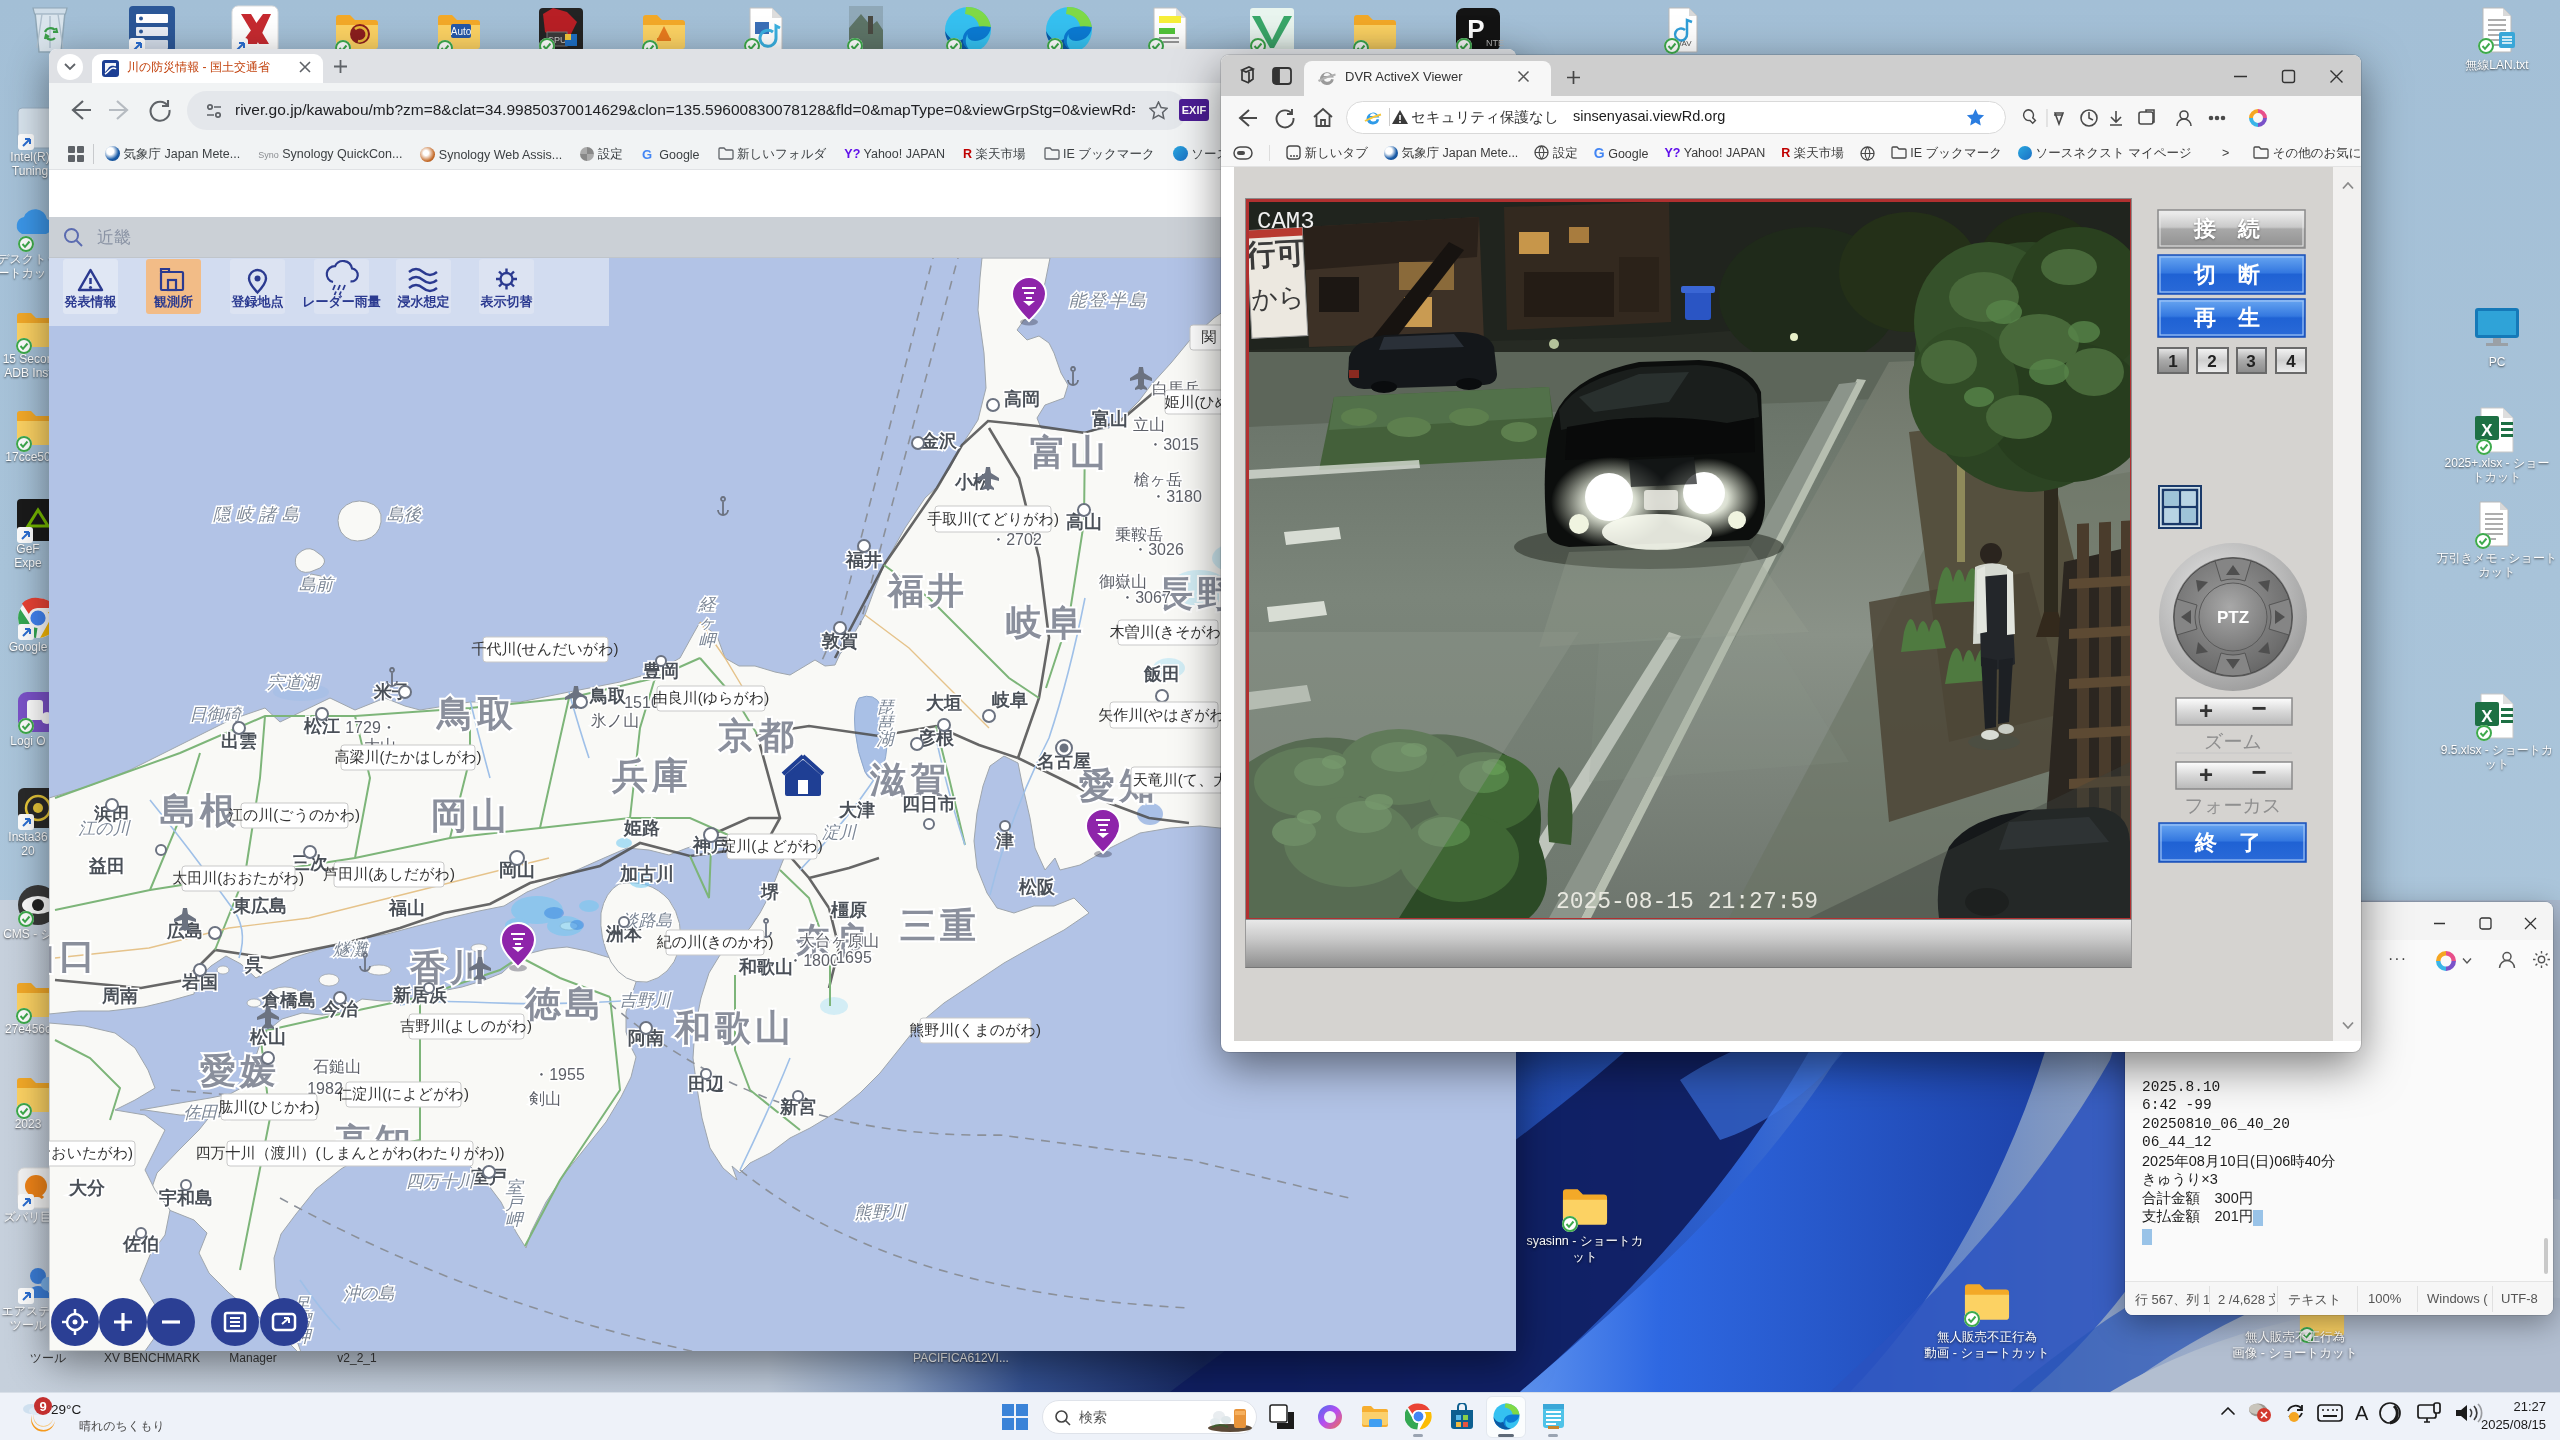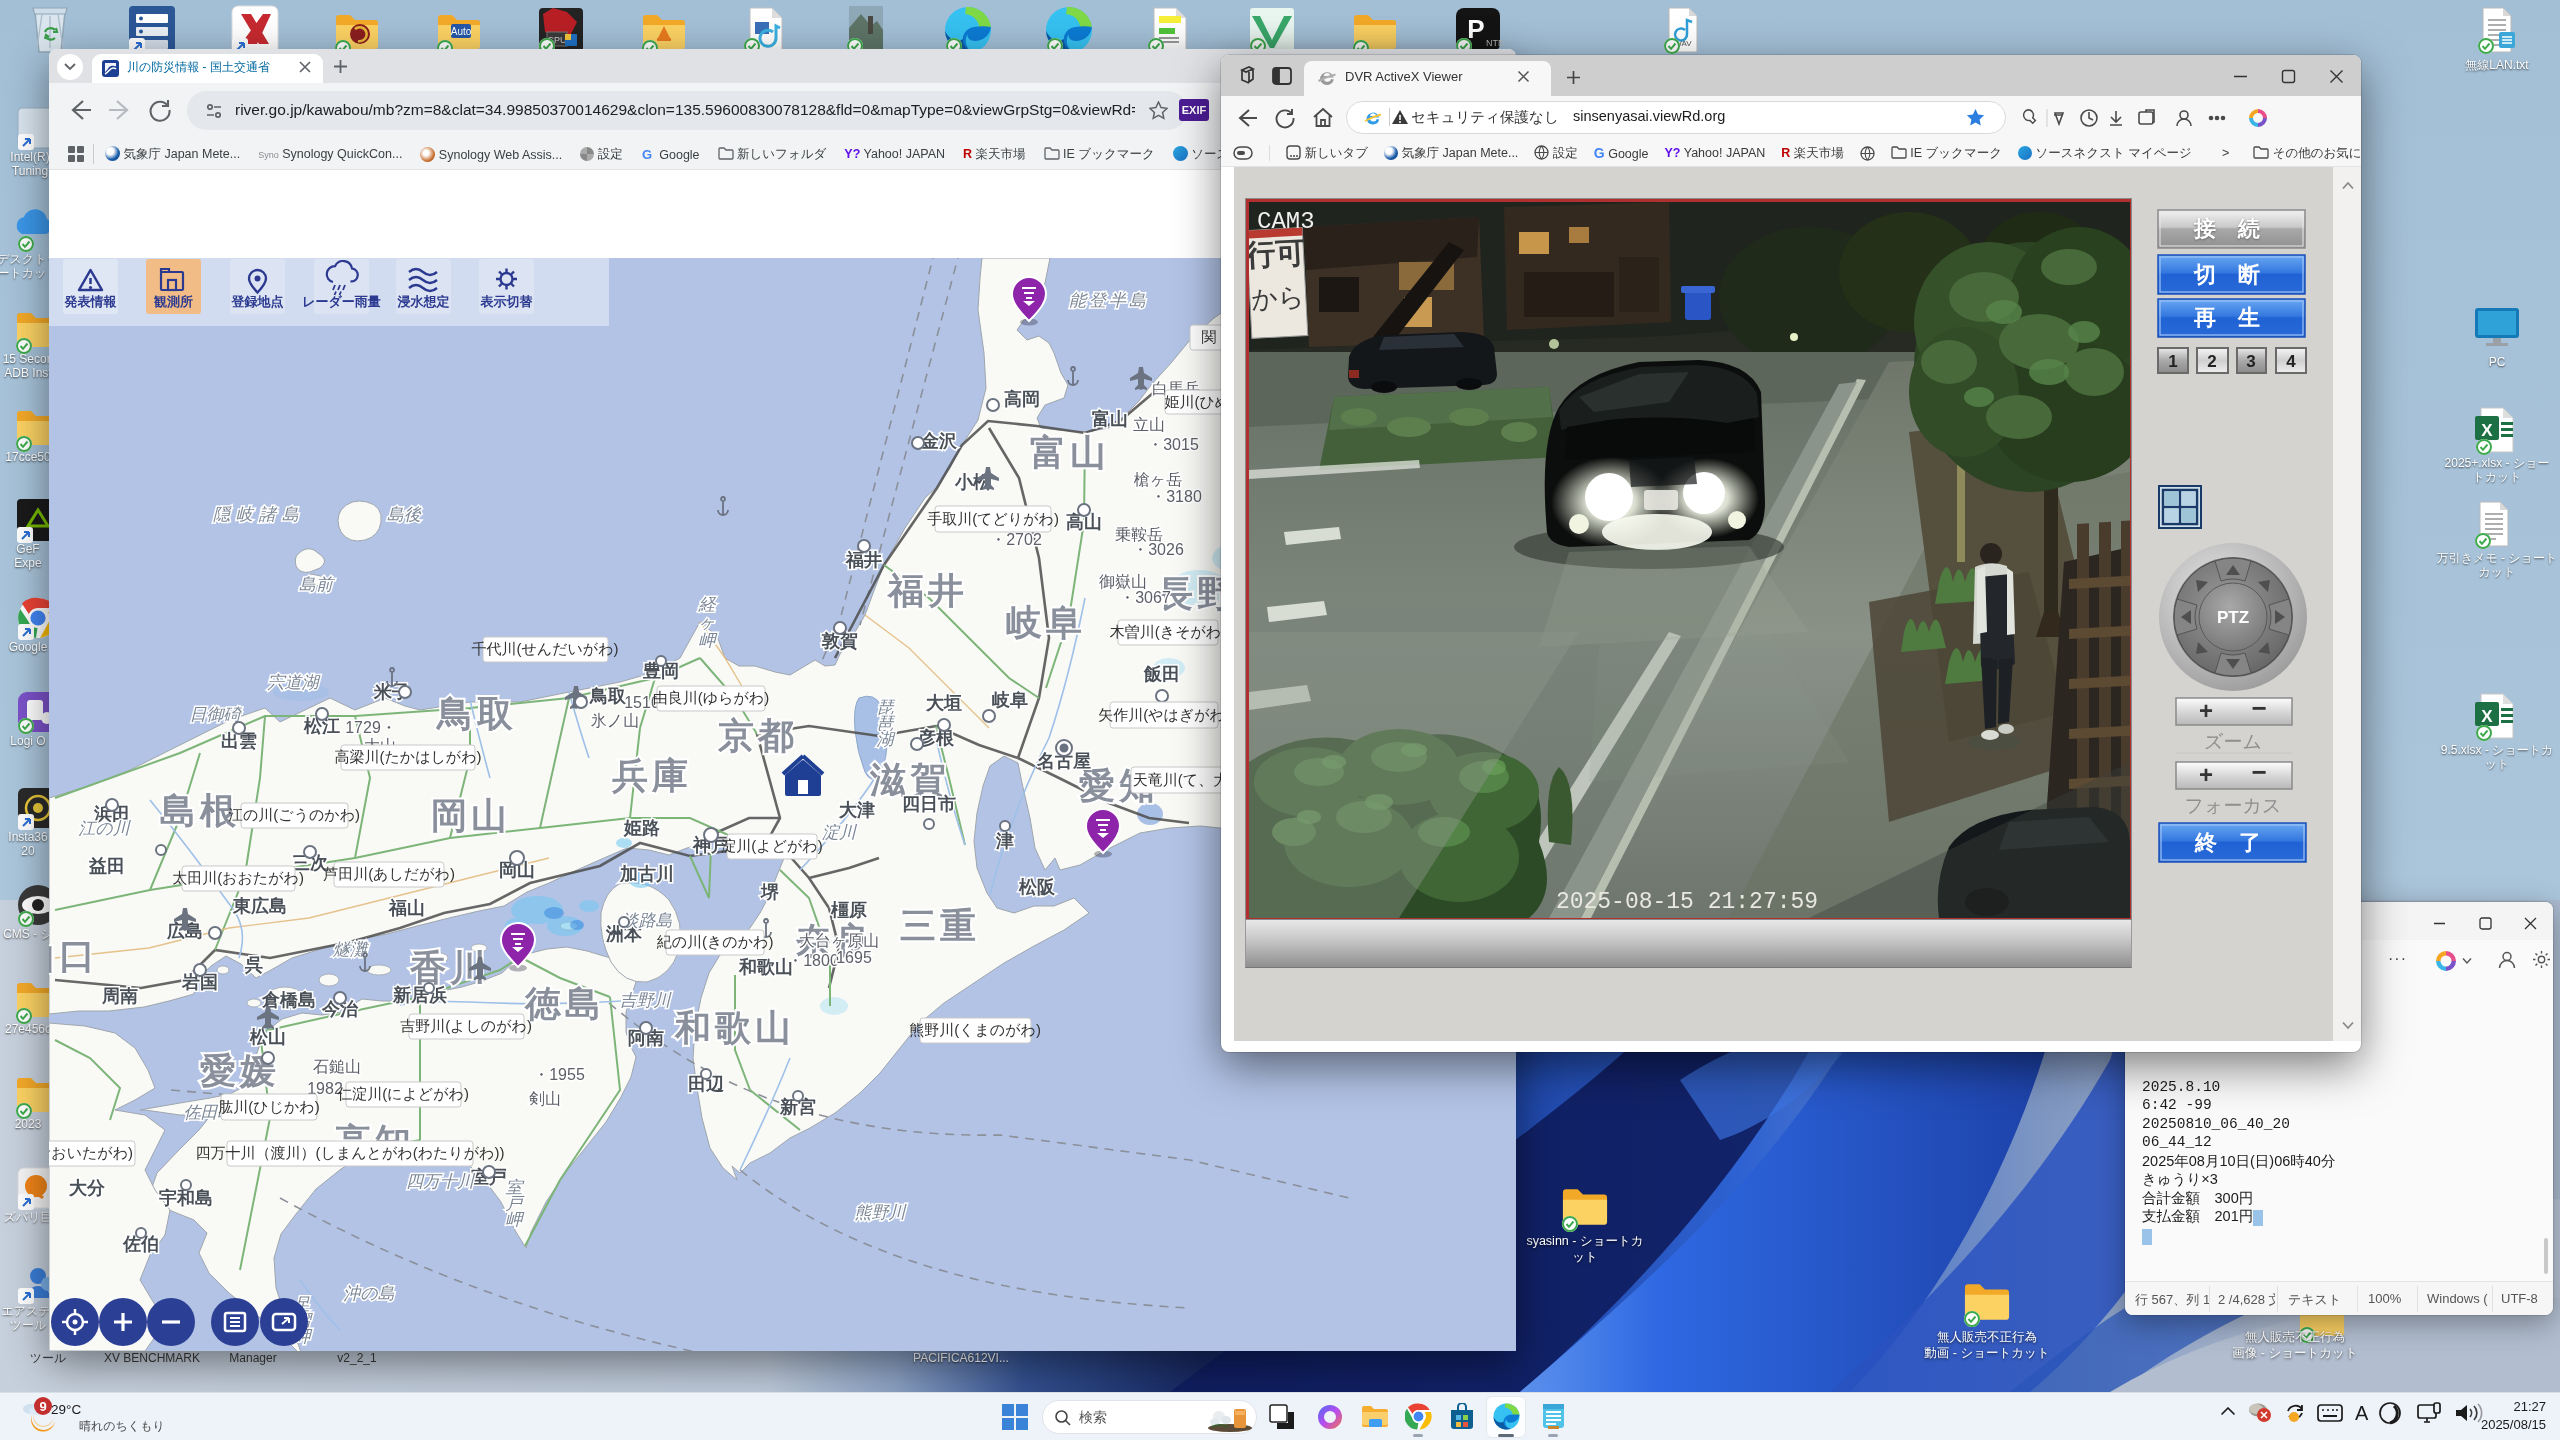--- a/index.html
+++ b/index.html
@@ -362,21 +362,21 @@
     <div class="abs" style="left:8px; top:5px; width:26px; height:26px; background:#fff; border-radius:13px;"></div>
     <svg class="abs" style="left:14px; top:12px;" width="14" height="12" viewBox="0 0 14 12">
         <path d="M2 3 L7 8 L12 3" stroke="#5f6368" stroke-width="1.8" fill="none"></path>
       </svg>
     <div class="abs" style="left:43px; top:5px; width:231px; height:29px; background:#fff; border-radius:9px 9px 0 0;"></div>
     <svg class="abs" style="left:53px; top:11px;" width="17" height="17" viewBox="0 0 17 17">
         <rect width="17" height="17" rx="3" fill="#1c3f94"></rect>
         <path d="M3 12 C6 10 6 7 9 6 C12 5 13 7 14 6 L14 3 L3 3 Z" fill="#fff" opacity=".95"></path>
         <path d="M3 14 C7 12 8 8 11 8 C13 8 14 9 14 9" stroke="#fff" stroke-width="1.6" fill="none"></path>
       </svg>
-    <div class="abs" style="left:78px; top:10px; font-size:12px; color:#0369a1; width:170px; overflow:hidden; white-space:nowrap;">川の防災情報 - 国土交通省</div>
+    <div class="abs" style="left:78px; top:10px; font-size:12px; color:#c2410c; width:170px; overflow:hidden; white-space:nowrap;">川の防災情報 - 国土交通省</div>
     <svg class="abs" style="left:249px; top:11px;" width="14" height="14" viewBox="0 0 14 14">
         <path d="M2 2 L12 12 M12 2 L2 12" stroke="#5f6368" stroke-width="1.6"></path>
       </svg>
     <svg class="abs" style="left:284px; top:10px;" width="15" height="15" viewBox="0 0 15 15">
         <path d="M7.5 1 V14 M1 7.5 H14" stroke="#5f6368" stroke-width="1.8"></path>
       </svg>
 
     <div class="abs" style="left:0; top:34px; width:1467px; height:55px; background:#f1f3f4;"></div>
     <svg class="abs" style="left:18px; top:48px;" width="26" height="26" viewBox="0 0 26 26">
         <path d="M16 4 L6 13 L16 22 M6 13 H24" stroke="#5f6368" stroke-width="2.2" fill="none"></path>
@@ -426,20 +426,27 @@
           </svg> 新しいフォルダ</span>
       <span><span style="color:#5f0eea;font-weight:bold;">Y?</span> Yahoo! JAPAN</span>
       <span><span style="color:#bf0000;font-weight:bold;">R</span> 楽天市場</span>
       <span><svg width="16" height="13" viewBox="0 0 16 13" style="vertical-align:-2px;">
             <path d="M1 2 a1 1 0 0 1 1-1 h4 l2 2 h6 a1 1 0 0 1 1 1 v7 a1 1 0 0 1-1 1 h-12 a1 1 0 0 1-1-1 Z" fill="none" stroke="#5f6368" stroke-width="1.3"></path>
           </svg> IE ブックマーク</span>
       <span><span style="display:inline-block;width:15px;height:15px;border-radius:8px;background:linear-gradient(135deg,#2aa8e0,#1a6fc4);vertical-align:-3px;"></span> ソースネク</span>
     </div>
 
 
+    <div class="abs" style="left:0; top:168px; width:1467px; height:41px; background:#cbd0d6; border-bottom:1px solid #c0c5cb;">
+      <svg class="abs" style="left:14px; top:10px;" width="21" height="21" viewBox="0 0 21 21">
+          <circle cx="8.5" cy="8.5" r="6.5" fill="none" stroke="#5b6bb0" stroke-width="2"></circle>
+          <line x1="13.5" y1="13.5" x2="19" y2="19" stroke="#5b6bb0" stroke-width="2"></line>
+        </svg>
+      <div class="abs" style="left:48px; top:9px; font-size:17px; color:#8a93a4;">近畿</div>
+    </div>
 
     <div class="abs" style="left:0; top:209px; width:1467px; height:1093px; background:#b2c3e6;" id="mapbox">
     <svg class="abs" style="left:0;top:0;" width="1467" height="1093" viewBox="0 0 1467 1093">
       <defs>
         <style>
           .lnd{fill:#f9f9f6;stroke:#9fa6ad;stroke-width:1;}
           .city{font-size:18px;fill:#4a5058;paint-order:stroke;stroke:#ffffff;stroke-width:3px;font-weight:bold;}
           .pref{font-size:36px;fill:#8a8f9c;paint-order:stroke;stroke:#ffffff;stroke-width:4px;font-weight:bold;letter-spacing:4px;}
           .geo{font-size:17px;fill:#7c8796;font-style:italic;paint-order:stroke;stroke:#ffffff;stroke-width:3px;}
           .mtn{font-size:16px;fill:#5d6068;paint-order:stroke;stroke:#ffffff;stroke-width:3px;}

